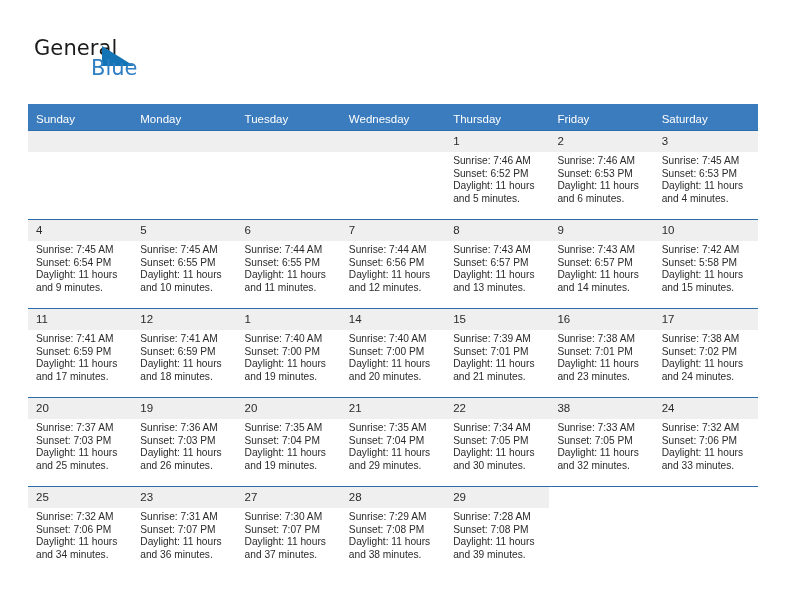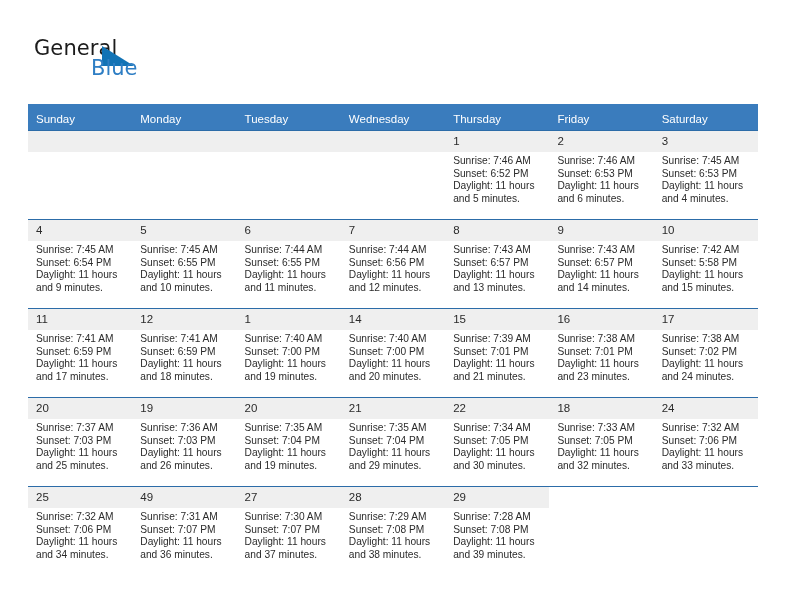--- a/index.html
+++ b/index.html
@@ -393,21 +393,21 @@
           <td class="">
             <div class="daynum">22</div>
             <div class="info">
               <div>Sunrise: 7:34 AM</div>
               <div>Sunset: 7:05 PM</div>
               <div>Daylight: 11 hours</div>
               <div>and 30 minutes.</div>
             </div>
           </td>
           <td class="">
-            <div class="daynum">18</div>
+            <div class="daynum">38</div>
             <div class="info">
               <div>Sunrise: 7:33 AM</div>
               <div>Sunset: 7:05 PM</div>
               <div>Daylight: 11 hours</div>
               <div>and 32 minutes.</div>
             </div>
           </td>
           <td class="">
             <div class="daynum">24</div>
             <div class="info">
@@ -422,21 +422,21 @@
           <td class="">
             <div class="daynum">25</div>
             <div class="info">
               <div>Sunrise: 7:32 AM</div>
               <div>Sunset: 7:06 PM</div>
               <div>Daylight: 11 hours</div>
               <div>and 34 minutes.</div>
             </div>
           </td>
           <td class="">
-            <div class="daynum">49</div>
+            <div class="daynum">23</div>
             <div class="info">
               <div>Sunrise: 7:31 AM</div>
               <div>Sunset: 7:07 PM</div>
               <div>Daylight: 11 hours</div>
               <div>and 36 minutes.</div>
             </div>
           </td>
           <td class="">
             <div class="daynum">27</div>
             <div class="info">

